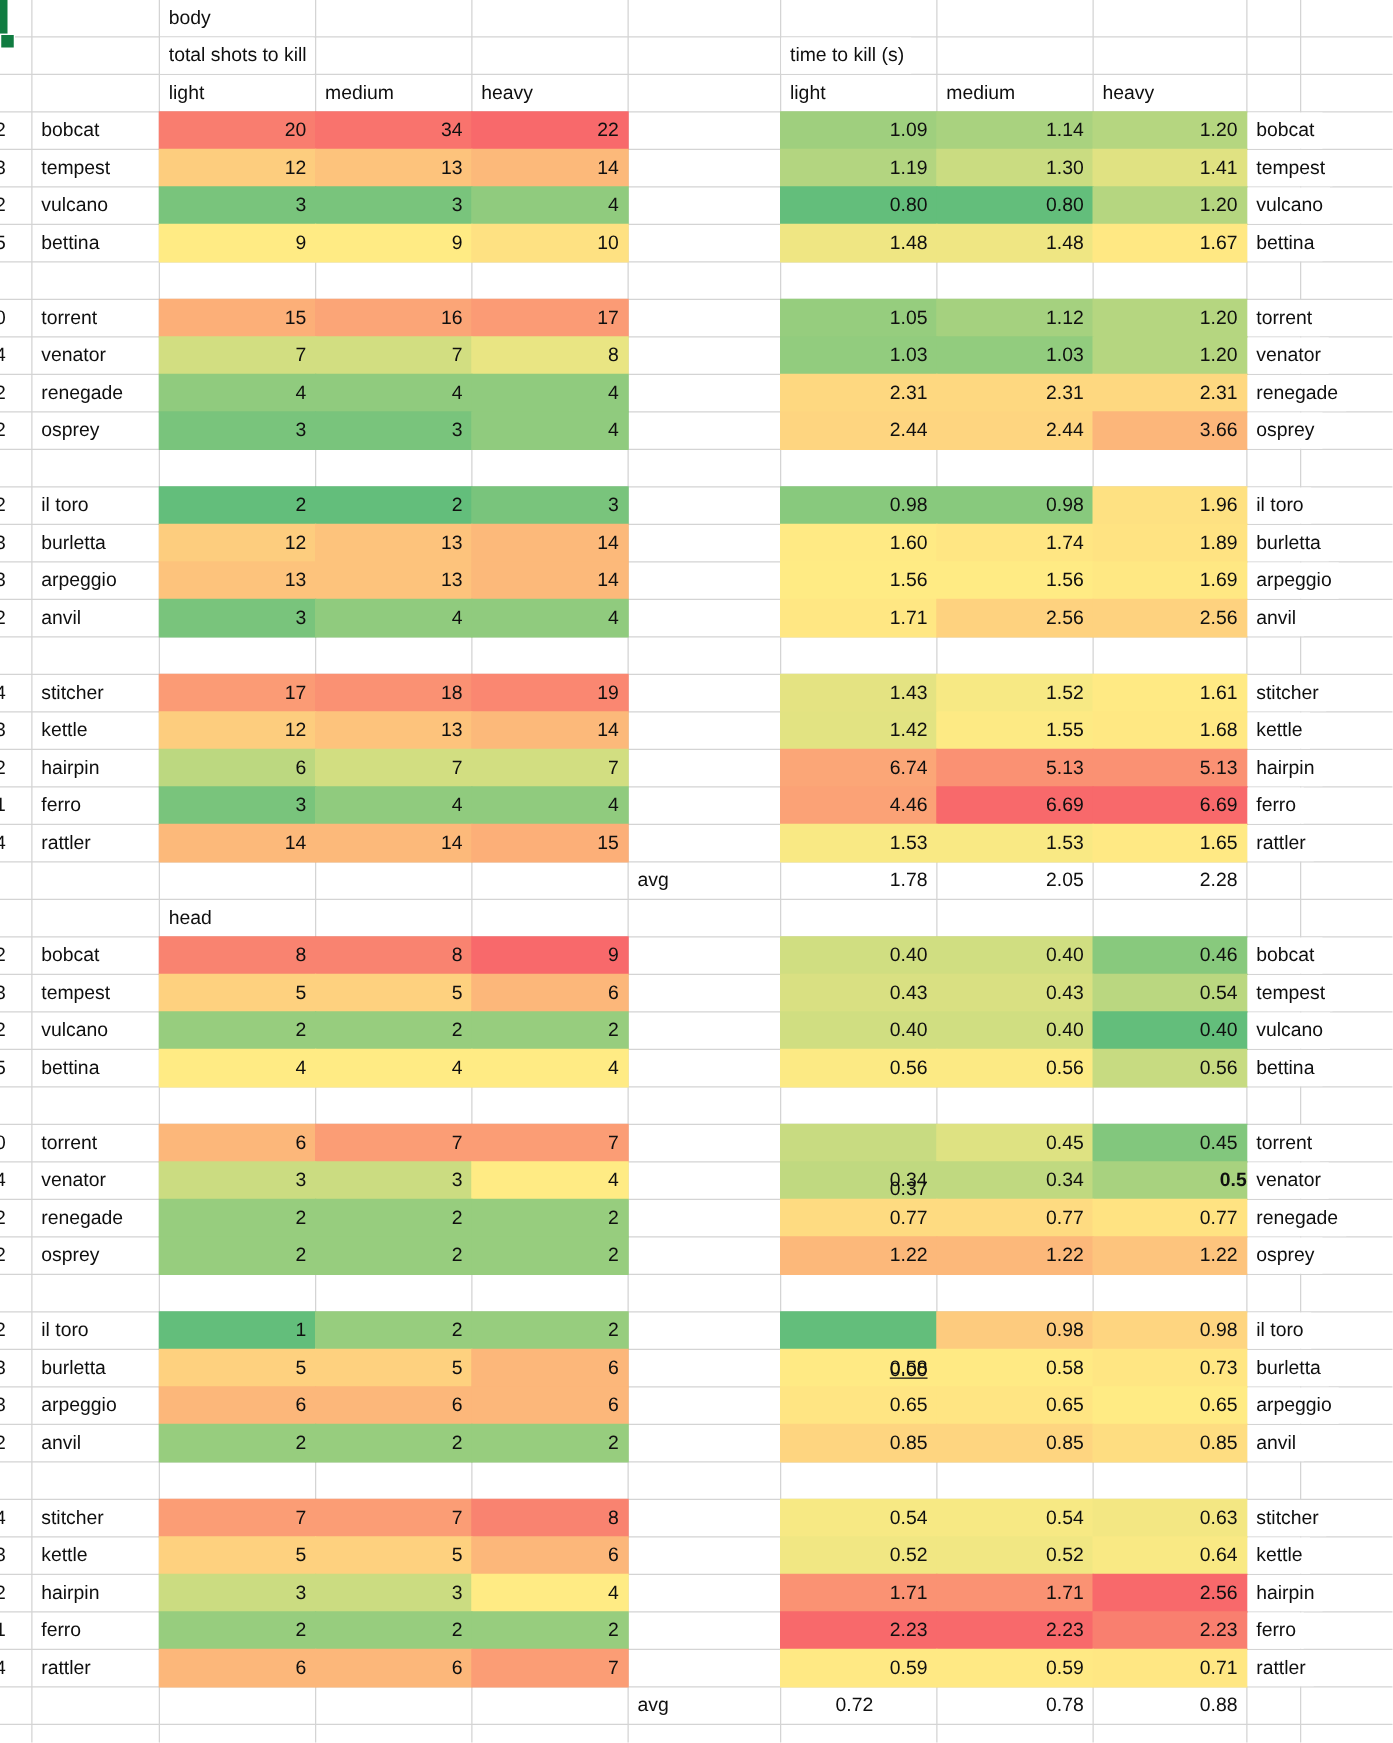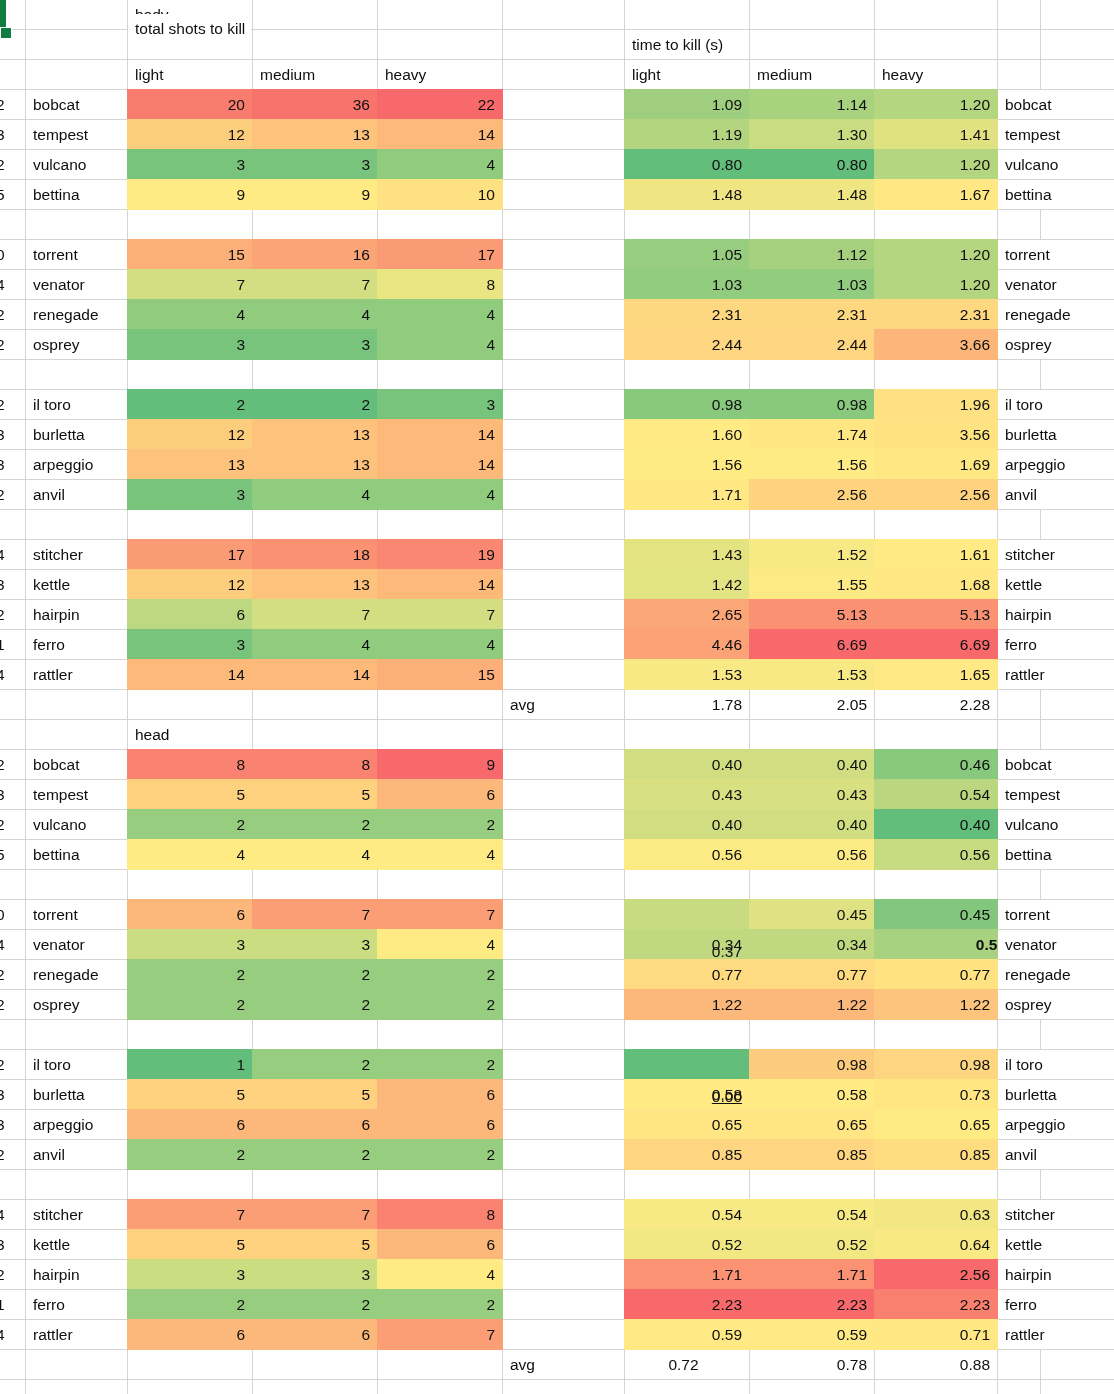--- a/index.html
+++ b/index.html
@@ -73,36 +73,36 @@
     <div class="vline" style="left: 127px; top: 0px; width: 1px; height: 1394px; background: rgb(212, 212, 212);"></div>
     <div class="vline" style="left: 252px; top: 0px; width: 1px; height: 1394px; background: rgb(212, 212, 212);"></div>
     <div class="vline" style="left: 377px; top: 0px; width: 1px; height: 1394px; background: rgb(212, 212, 212);"></div>
     <div class="vline" style="left: 502px; top: 0px; width: 1px; height: 1394px; background: rgb(212, 212, 212);"></div>
     <div class="vline" style="left: 624px; top: 0px; width: 1px; height: 1394px; background: rgb(212, 212, 212);"></div>
     <div class="vline" style="left: 749px; top: 0px; width: 1px; height: 1394px; background: rgb(212, 212, 212);"></div>
     <div class="vline" style="left: 874px; top: 0px; width: 1px; height: 1394px; background: rgb(212, 212, 212);"></div>
     <div class="vline" style="left: 997px; top: 0px; width: 1px; height: 1394px; background: rgb(212, 212, 212);"></div>
     <div class="vline" style="left: 1040px; top: 0px; width: 1px; height: 1394px; background: rgb(212, 212, 212);"></div>
     <div class="cell lbl" style="left: 128px; top: 0px; width: 125px;">body</div>
-    <div class="cell lbl wbg" style="left: 128px; top: 14px; padding-left: 7px;">total shots to kill</div>
+    <div class="cell lbl wbg" style="left: 128px; top: 30px; padding-left: 7px;">total shots to kill</div>
     <div class="cell lbl wbg" style="left: 625px; top: 30px; padding-left: 7px;">time to kill (s)</div>
     <div class="cell lbl" style="left: 128px; top: 60px; width: 125px;">light</div>
     <div class="cell lbl" style="left: 625px; top: 60px; width: 125px;">light</div>
     <div class="cell lbl" style="left: 253px; top: 60px; width: 125px;">medium</div>
     <div class="cell lbl" style="left: 750px; top: 60px; width: 125px;">medium</div>
     <div class="cell lbl" style="left: 378px; top: 60px; width: 125px;">heavy</div>
     <div class="cell lbl" style="left: 875px; top: 60px; width: 123px;">heavy</div>
     <div class="cell" style="left: -4px; top: 90px; width: 14px;">2</div>
     <div class="cell lbl" style="left: 26px; top: 90px; width: 102px;">bobcat</div>
     <div class="fill" style="left: 127px; top: 89px; width: 126px; height: 31px; background: rgb(249, 125, 111);"></div>
     <div class="cell num" style="left: 128px; top: 90px; width: 125px;">20</div>
     <div class="fill" style="left: 624px; top: 89px; width: 126px; height: 31px; background: rgb(159, 207, 126);"></div>
     <div class="cell num" style="left: 625px; top: 90px; width: 125px;">1.09</div>
     <div class="fill" style="left: 252px; top: 89px; width: 126px; height: 31px; background: rgb(249, 115, 109);"></div>
-    <div class="cell num" style="left: 253px; top: 90px; width: 125px;">36</div>
+    <div class="cell num" style="left: 253px; top: 90px; width: 125px;">34</div>
     <div class="fill" style="left: 749px; top: 89px; width: 126px; height: 31px; background: rgb(169, 210, 127);"></div>
     <div class="cell num" style="left: 750px; top: 90px; width: 125px;">1.14</div>
     <div class="fill" style="left: 377px; top: 89px; width: 126px; height: 31px; background: rgb(248, 105, 107);"></div>
     <div class="cell num" style="left: 378px; top: 90px; width: 125px;">22</div>
     <div class="fill" style="left: 874px; top: 89px; width: 124px; height: 31px; background: rgb(181, 214, 128);"></div>
     <div class="cell num" style="left: 875px; top: 90px; width: 123px;">1.20</div>
     <div class="cell lbl wbg" style="left: 998px; top: 90px; padding-left: 7px;">bobcat</div>
     <div class="cell" style="left: -4px; top: 120px; width: 14px;">3</div>
     <div class="cell lbl" style="left: 26px; top: 120px; width: 102px;">tempest</div>
     <div class="fill" style="left: 127px; top: 119px; width: 126px; height: 31px; background: rgb(253, 205, 126);"></div>
@@ -229,21 +229,21 @@
     <div class="cell num" style="left: 128px; top: 420px; width: 125px;">12</div>
     <div class="fill" style="left: 624px; top: 419px; width: 126px; height: 31px; background: rgb(255, 234, 132);"></div>
     <div class="cell num" style="left: 625px; top: 420px; width: 125px;">1.60</div>
     <div class="fill" style="left: 252px; top: 419px; width: 126px; height: 31px; background: rgb(253, 195, 124);"></div>
     <div class="cell num" style="left: 253px; top: 420px; width: 125px;">13</div>
     <div class="fill" style="left: 749px; top: 419px; width: 126px; height: 31px; background: rgb(255, 230, 131);"></div>
     <div class="cell num" style="left: 750px; top: 420px; width: 125px;">1.74</div>
     <div class="fill" style="left: 377px; top: 419px; width: 126px; height: 31px; background: rgb(252, 185, 122);"></div>
     <div class="cell num" style="left: 378px; top: 420px; width: 125px;">14</div>
     <div class="fill" style="left: 874px; top: 419px; width: 124px; height: 31px; background: rgb(255, 227, 130);"></div>
-    <div class="cell num" style="left: 875px; top: 420px; width: 123px;">3.56</div>
+    <div class="cell num" style="left: 875px; top: 420px; width: 123px;">1.89</div>
     <div class="cell lbl wbg" style="left: 998px; top: 420px; padding-left: 7px;">burletta</div>
     <div class="cell" style="left: -4px; top: 450px; width: 14px;">3</div>
     <div class="cell lbl" style="left: 26px; top: 450px; width: 102px;">arpeggio</div>
     <div class="fill" style="left: 127px; top: 449px; width: 126px; height: 31px; background: rgb(253, 195, 124);"></div>
     <div class="cell num" style="left: 128px; top: 450px; width: 125px;">13</div>
     <div class="fill" style="left: 624px; top: 449px; width: 126px; height: 31px; background: rgb(255, 235, 132);"></div>
     <div class="cell num" style="left: 625px; top: 450px; width: 125px;">1.56</div>
     <div class="fill" style="left: 252px; top: 449px; width: 126px; height: 31px; background: rgb(253, 195, 124);"></div>
     <div class="cell num" style="left: 253px; top: 450px; width: 125px;">13</div>
     <div class="fill" style="left: 749px; top: 449px; width: 126px; height: 31px; background: rgb(255, 235, 132);"></div>
@@ -296,21 +296,21 @@
     <div class="fill" style="left: 377px; top: 569px; width: 126px; height: 31px; background: rgb(252, 185, 122);"></div>
     <div class="cell num" style="left: 378px; top: 570px; width: 125px;">14</div>
     <div class="fill" style="left: 874px; top: 569px; width: 124px; height: 31px; background: rgb(255, 232, 131);"></div>
     <div class="cell num" style="left: 875px; top: 570px; width: 123px;">1.68</div>
     <div class="cell lbl wbg" style="left: 998px; top: 570px; padding-left: 7px;">kettle</div>
     <div class="cell" style="left: -4px; top: 600px; width: 14px;">2</div>
     <div class="cell lbl" style="left: 26px; top: 600px; width: 102px;">hairpin</div>
     <div class="fill" style="left: 127px; top: 599px; width: 126px; height: 31px; background: rgb(188, 216, 128);"></div>
     <div class="cell num" style="left: 128px; top: 600px; width: 125px;">6</div>
     <div class="fill" style="left: 624px; top: 599px; width: 126px; height: 31px; background: rgb(251, 166, 119);"></div>
-    <div class="cell num" style="left: 625px; top: 600px; width: 125px;">2.65</div>
+    <div class="cell num" style="left: 625px; top: 600px; width: 125px;">6.74</div>
     <div class="fill" style="left: 252px; top: 599px; width: 126px; height: 31px; background: rgb(210, 222, 129);"></div>
     <div class="cell num" style="left: 253px; top: 600px; width: 125px;">7</div>
     <div class="fill" style="left: 749px; top: 599px; width: 126px; height: 31px; background: rgb(250, 145, 115);"></div>
     <div class="cell num" style="left: 750px; top: 600px; width: 125px;">5.13</div>
     <div class="fill" style="left: 377px; top: 599px; width: 126px; height: 31px; background: rgb(210, 222, 129);"></div>
     <div class="cell num" style="left: 378px; top: 600px; width: 125px;">7</div>
     <div class="fill" style="left: 874px; top: 599px; width: 124px; height: 31px; background: rgb(250, 145, 115);"></div>
     <div class="cell num" style="left: 875px; top: 600px; width: 123px;">5.13</div>
     <div class="cell lbl wbg" style="left: 998px; top: 600px; padding-left: 7px;">hairpin</div>
     <div class="cell" style="left: -4px; top: 630px; width: 14px;">1</div>

